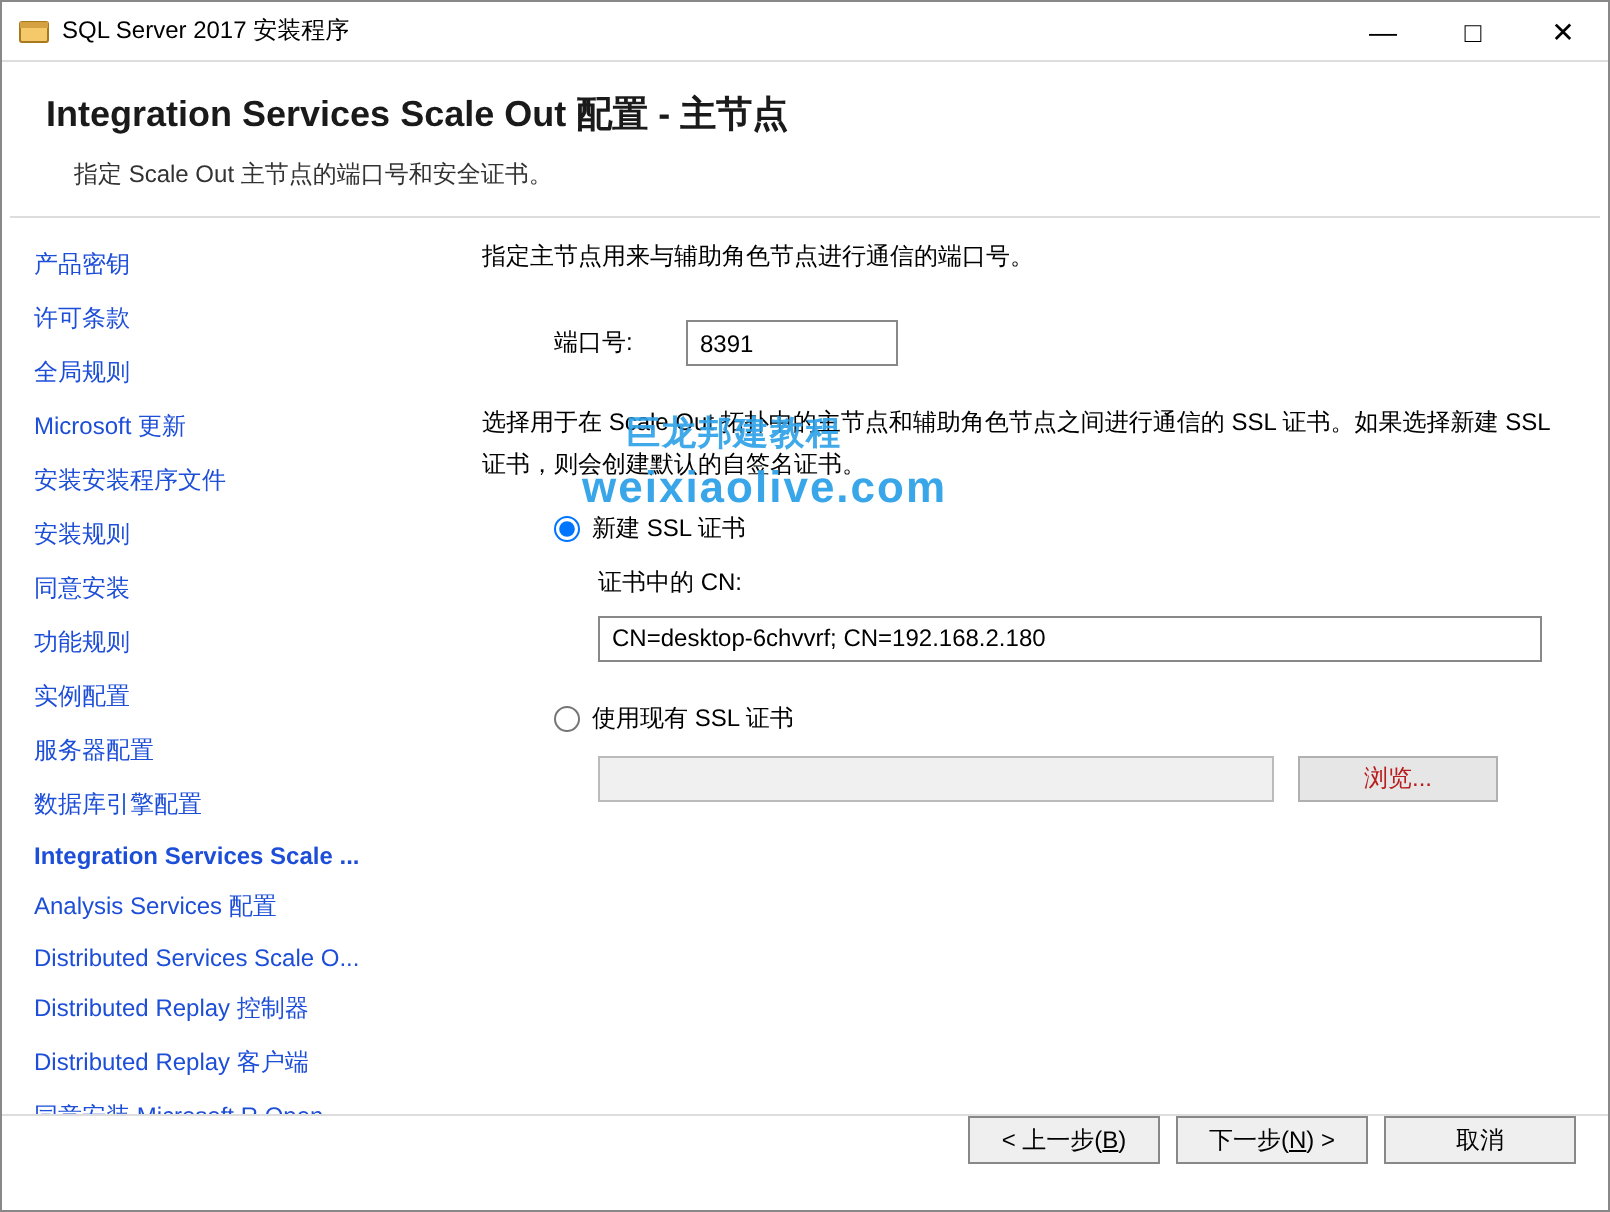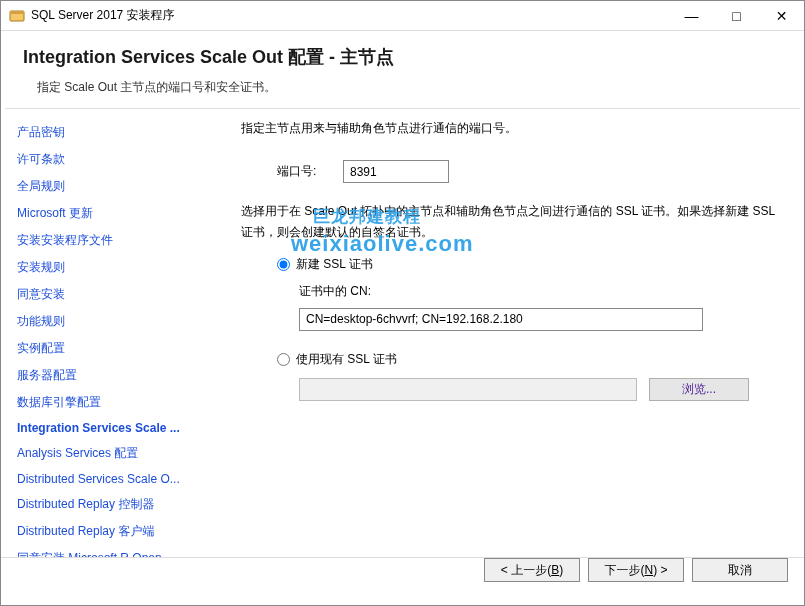--- a/index.html
+++ b/index.html
@@ -22,24 +22,24 @@
 .main p.desc { font-size: 12px; margin-bottom: 22px; line-height: 1.6; }
 .form-row { display: flex; align-items: center; margin-bottom: 18px; }
 .form-label { width: 92px; font-size: 12px; padding-left: 36px; }
 .input-text { border: 1px solid #888; height: 23px; padding: 2px 6px; font-size: 12px; font-family: inherit; }
 .port-input { width: 106px; margin-left: 10px; }
 .ssl-desc { font-size: 12px; line-height: 1.7; margin-bottom: 14px; }
 .radio-row { display: flex; align-items: center; margin-bottom: 10px; margin-left: 36px; }
 .radio-row input[type=radio] { margin-right: 6px; }
 .radio-row label { font-size: 12px; }
 .sub-label { margin-left: 58px; font-size: 12px; margin-bottom: 8px; }
-.cn-input { width: 404px; margin-left: 58px; margin-bottom: 20px; display:block; }
+.cn-input { width: 472px; margin-left: 58px; margin-bottom: 20px; display:block; }
 .browse-row { display: flex; align-items: center; margin-left: 58px; gap: 12px; }
 .disabled-input { width: 338px; background: #f0f0f0; border: 1px solid #bbb; height: 23px; }
-.browse-btn { width: 100px; height: 23px; border: 1px solid #b0b0b0; background: #e6e6e6; color: #4c1d95; font-size: 12px; }
+.browse-btn { width: 100px; height: 23px; border: 1px solid #b0b0b0; background: #e6e6e6; color: #b91c1c; font-size: 12px; }
 .watermark1 { position: absolute; top: 96px; left: 92px; color: #2fa2e8; font-size: 17px; font-weight: bold; opacity: 0.92; pointer-events:none; letter-spacing:1px;}
 .watermark2 { position: absolute; top: 122px; left: 70px; color: #2fa2e8; font-size: 22px; font-weight: bold; opacity: 0.95; pointer-events:none; letter-spacing:1px;}
 .footer { border-top: 1px solid #ddd; height: 48px; display: flex; justify-content: flex-end; align-items: flex-start; padding-right: 16px; gap: 8px; }
 .footer-btn { min-width: 96px; height: 24px; border: 1px solid #888; background: #efefef; font-size: 12px; font-family: inherit; padding: 0 10px; }
 u { text-decoration: underline; }
 </style>
 </head>
 <body>
 
 <div class="window">

